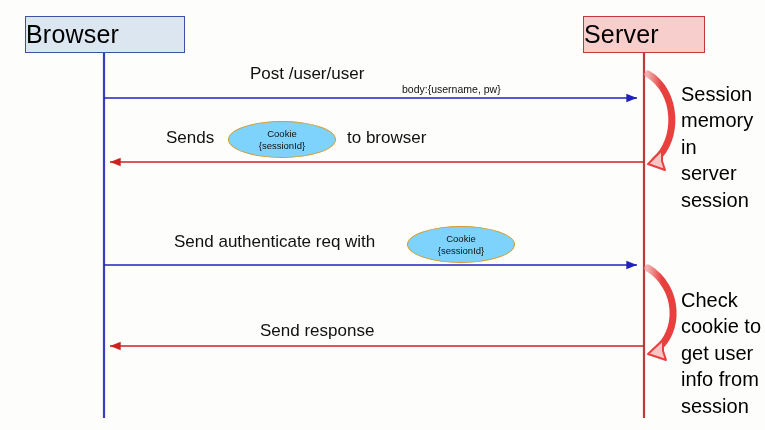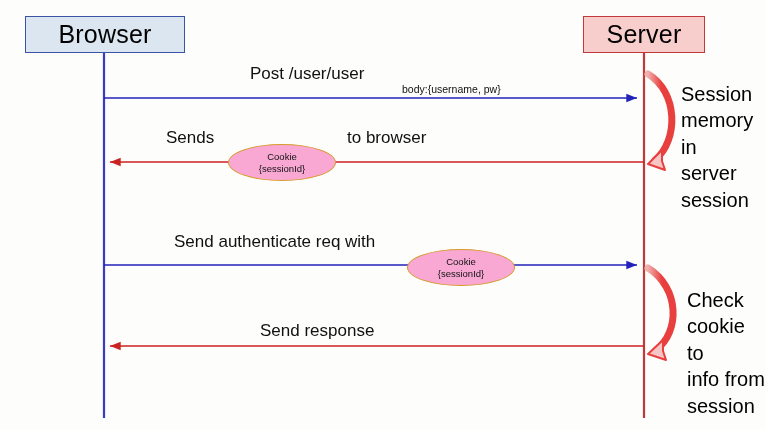--- a/index.html
+++ b/index.html
@@ -23,21 +23,21 @@
     top: 0;
     width: 765px;
     height: 430px;
   }
   
   .participant {
     position: absolute;
     box-sizing: border-box;
     display: flex;
     align-items: center;
-    justify-content: center;
+    justify-content: flex-start;
     font-size: 25px;
     color: #000000;
     letter-spacing: 0.2px;
     line-height: 1;
   }
   .participant.browser {
     left: 25px;
     top: 16px;
     width: 160px;
     height: 37px;
@@ -65,32 +65,31 @@
     font-size: 10.5px;
     color: #111111;
     white-space: nowrap;
     line-height: 1.1;
     margin-left: 9px;
   }
   
   .cookie-note {
     position: absolute;
     box-sizing: border-box;
-    background: #f9a8d4;
+    background: #7dd3fc;
     border: 1.4px solid #d79b2a;
     border-radius: 50%;
     display: flex;
     flex-direction: column;
     align-items: center;
     justify-content: center;
     font-size: 9.5px;
     color: #111111;
     line-height: 1.25;
     text-align: center;
-    margin-top: 23px;
   }
   
   .side-note {
     position: absolute;
     font-size: 20px;
     color: #000000;
     line-height: 1.32;
   }
 </style>
 </head>
@@ -162,20 +161,21 @@
 
   <div class="msg-label" style="left:260px; top:322px;">Send response</div>
 
   <div class="side-note" style="left:681px; top:81px;">
     <div>Session</div>
     <div>memory in</div>
     <div>server</div>
     <div>session</div>
   </div>
 
-  <div class="side-note" style="left:681px; top:287px;margin-left:6px;">
+  <div class="side-note" style="left:681px; top:287px;">
     <div>Check</div>
     <div>cookie to</div>
+    <div>get user</div>
     <div>info from</div>
     <div>session</div>
   </div>
 
 </div>
 
 </body></html>

